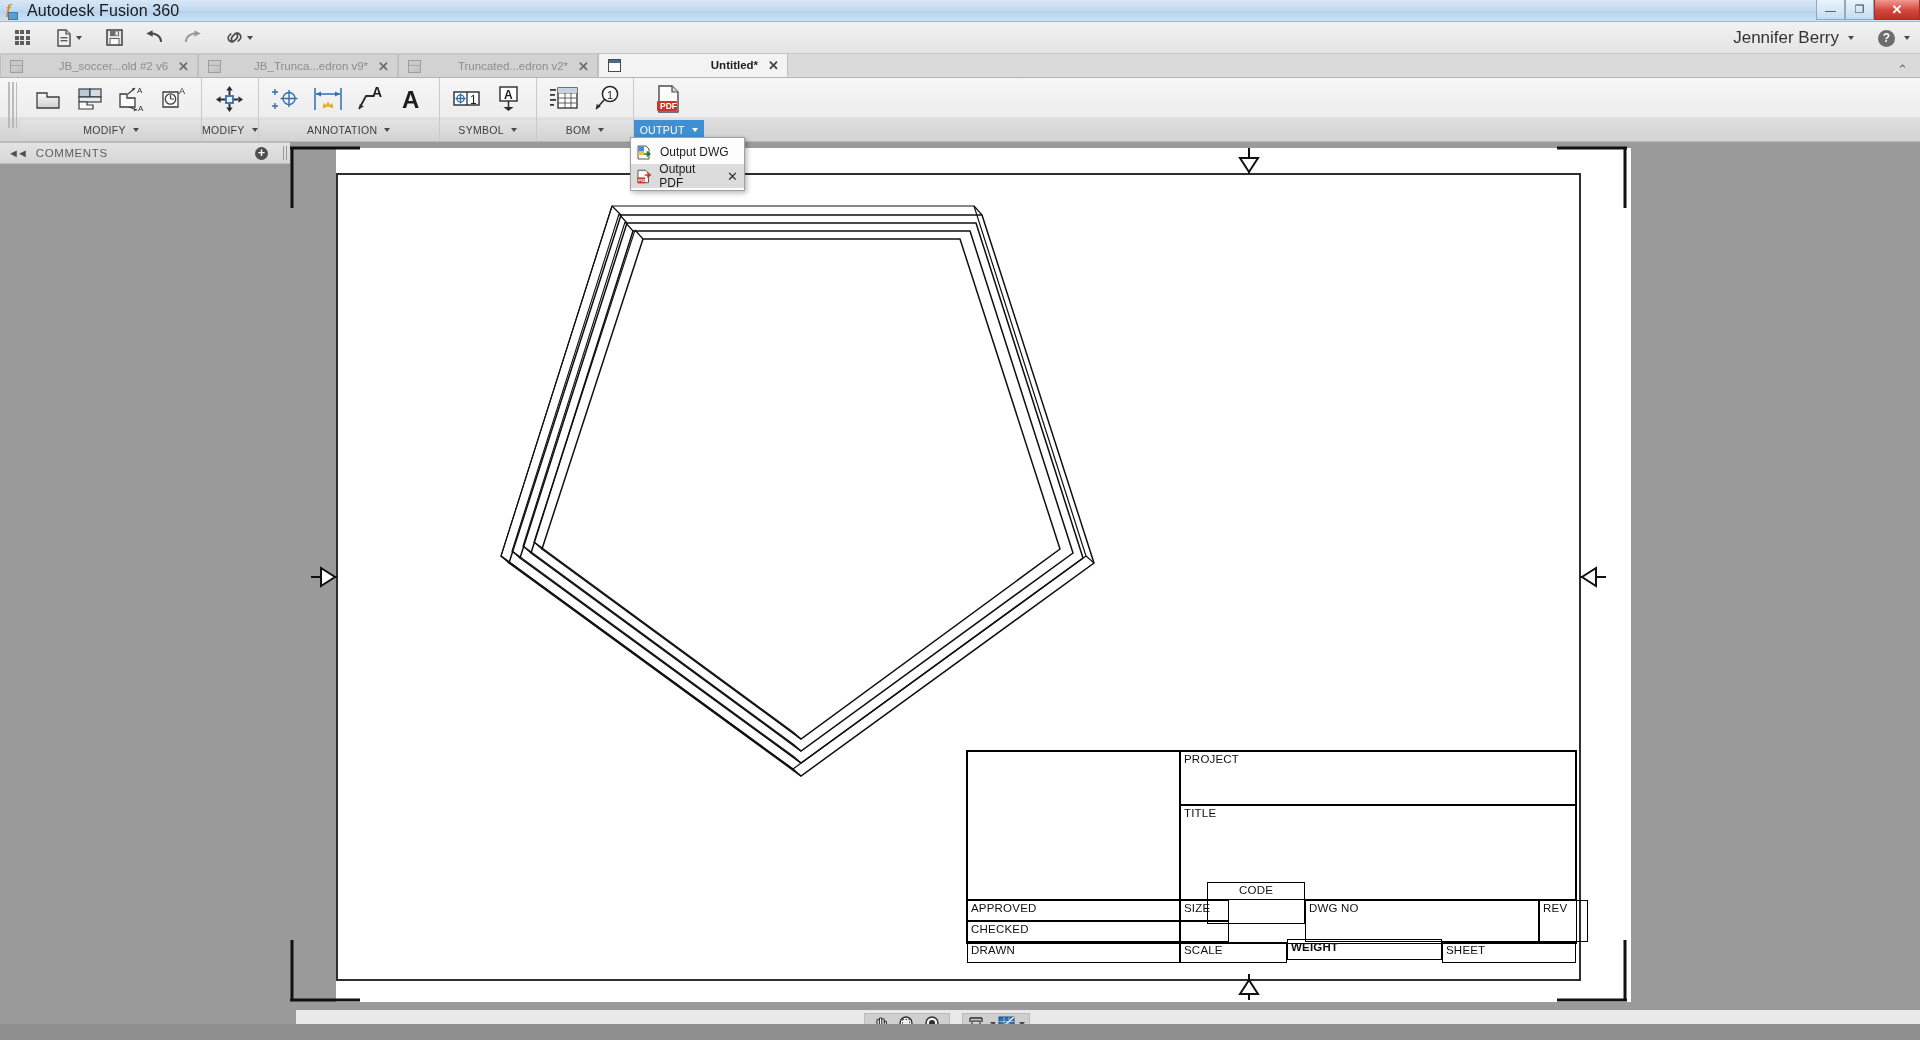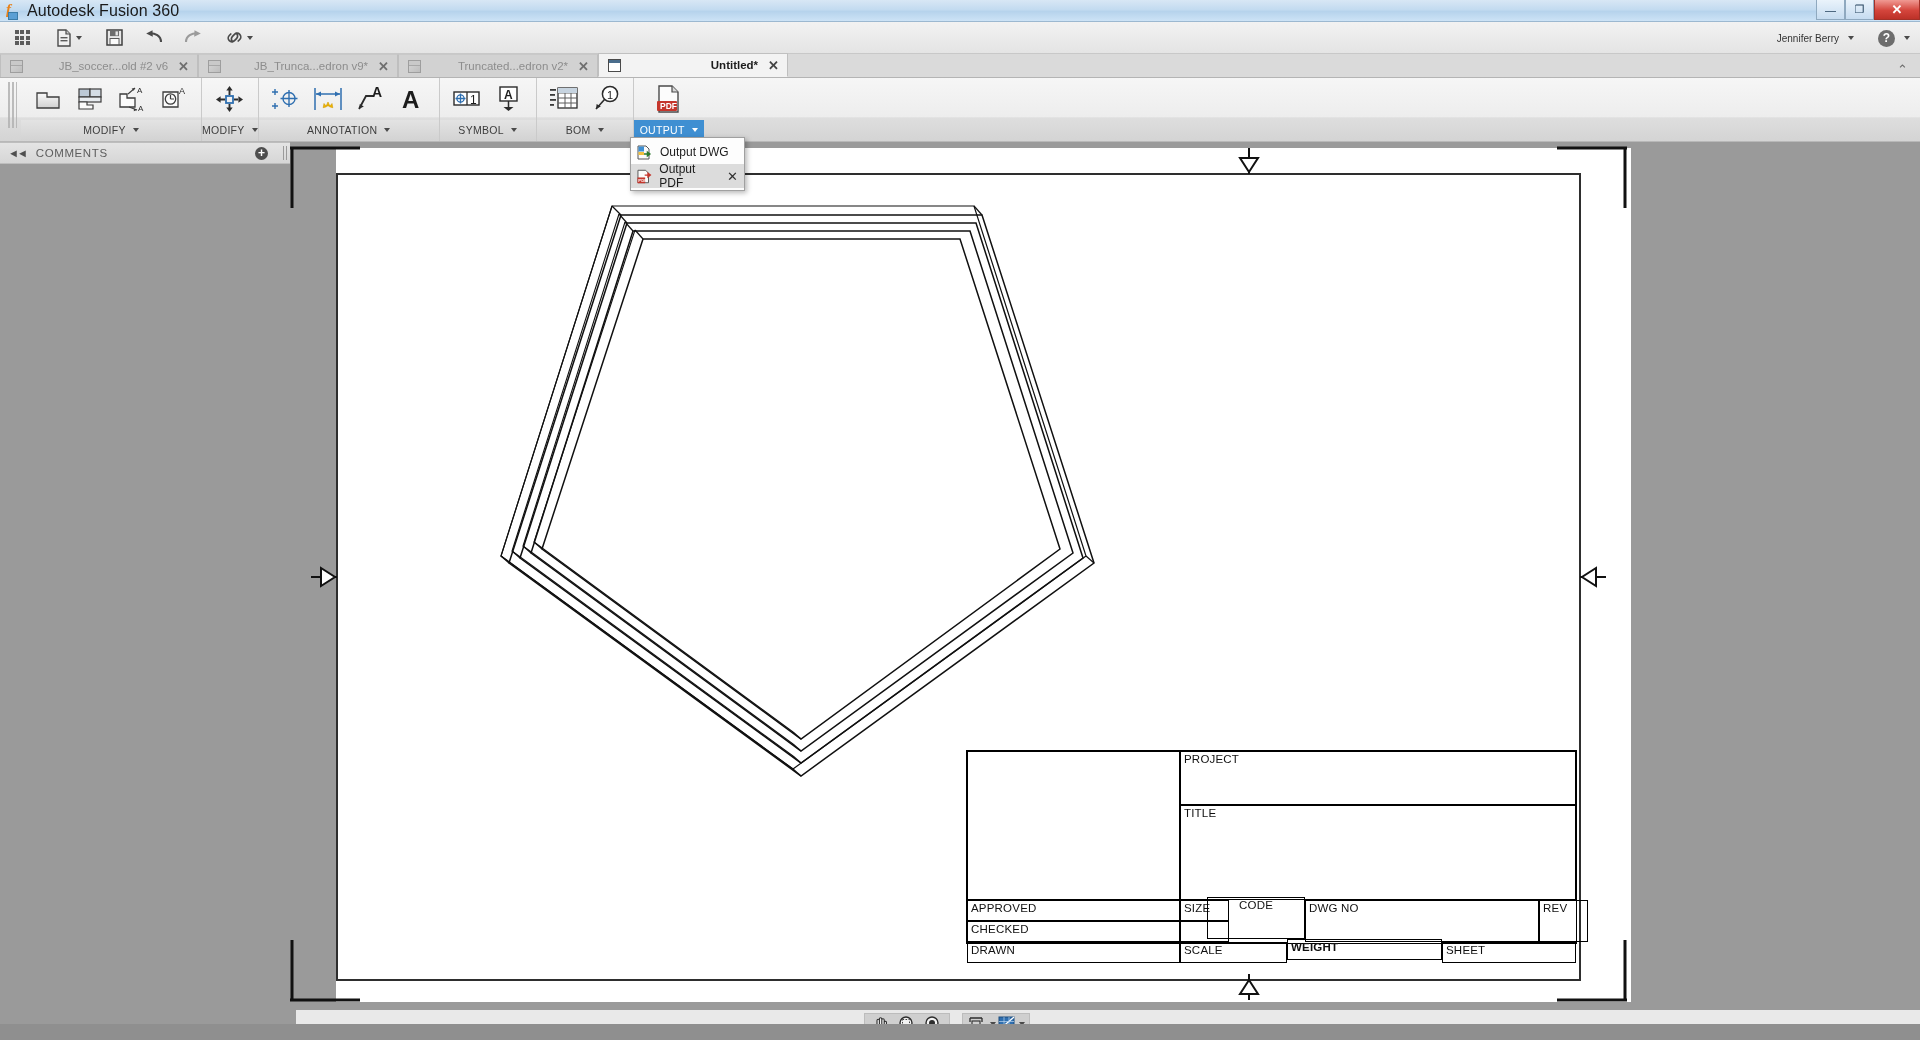--- a/index.html
+++ b/index.html
@@ -61,21 +61,21 @@
   .grid-icon { width: 15px; height: 15px; display: grid;
     grid-template-columns: repeat(3,1fr); grid-template-rows: repeat(3,1fr); gap: 1.5px; }
   .grid-icon i { background: #5c5c5c; display: block; }
   .caret { width: 0; height: 0; border-left: 3.5px solid transparent;
     border-right: 3.5px solid transparent; border-top: 4px solid #4a4a4a;
     margin-left: 3px; display: inline-block; }
   #user-area {
     position: absolute; right: 10px; top: 0; height: 32px;
     display: flex; align-items: center; gap: 6px;
   }
-  #user-area .uname { font-size: 10px; color: #333; }
+  #user-area .uname { font-size: 17px; color: #333; }
   .helpicon {
     width: 17px; height: 17px; border-radius: 50%; background: #6d6d6d;
     color: #fff; font-size: 12px; font-weight: bold; display: flex;
     align-items: center; justify-content: center;
   }
 
   
   #tabbar {
     position: absolute; left: 0; top: 54px; width: 1920px; height: 24px;
     background: #dadada; border-bottom: 1px solid #b4b4b4;
@@ -641,21 +641,21 @@
       <span class="lbl">DRAWN</span>
     </div>
 
     <div class="cell" style="left:213px;top:149px;width:27px;height:21px;">
       <span class="lbl">SIZE</span>
     </div>
     <div class="cell" style="left:213px;top:170px;width:27px;height:21px;">
       <span class="lbl"></span>
     </div>
 
-    <div class="cell" style="left:240px;top:146px;width:98px;height:42px;">
+    <div class="cell" style="left:240px;top:131px;width:98px;height:42px;">
       <span class="lbl ctr">CODE</span>
     </div>
 
     <div class="cell" style="left:338px;top:149px;width:234px;height:42px;">
       <span class="lbl">DWG NO</span>
     </div>
 
     <div class="cell" style="left:572px;top:149px;width:37px;height:42px;">
       <span class="lbl">REV</span>
     </div>

